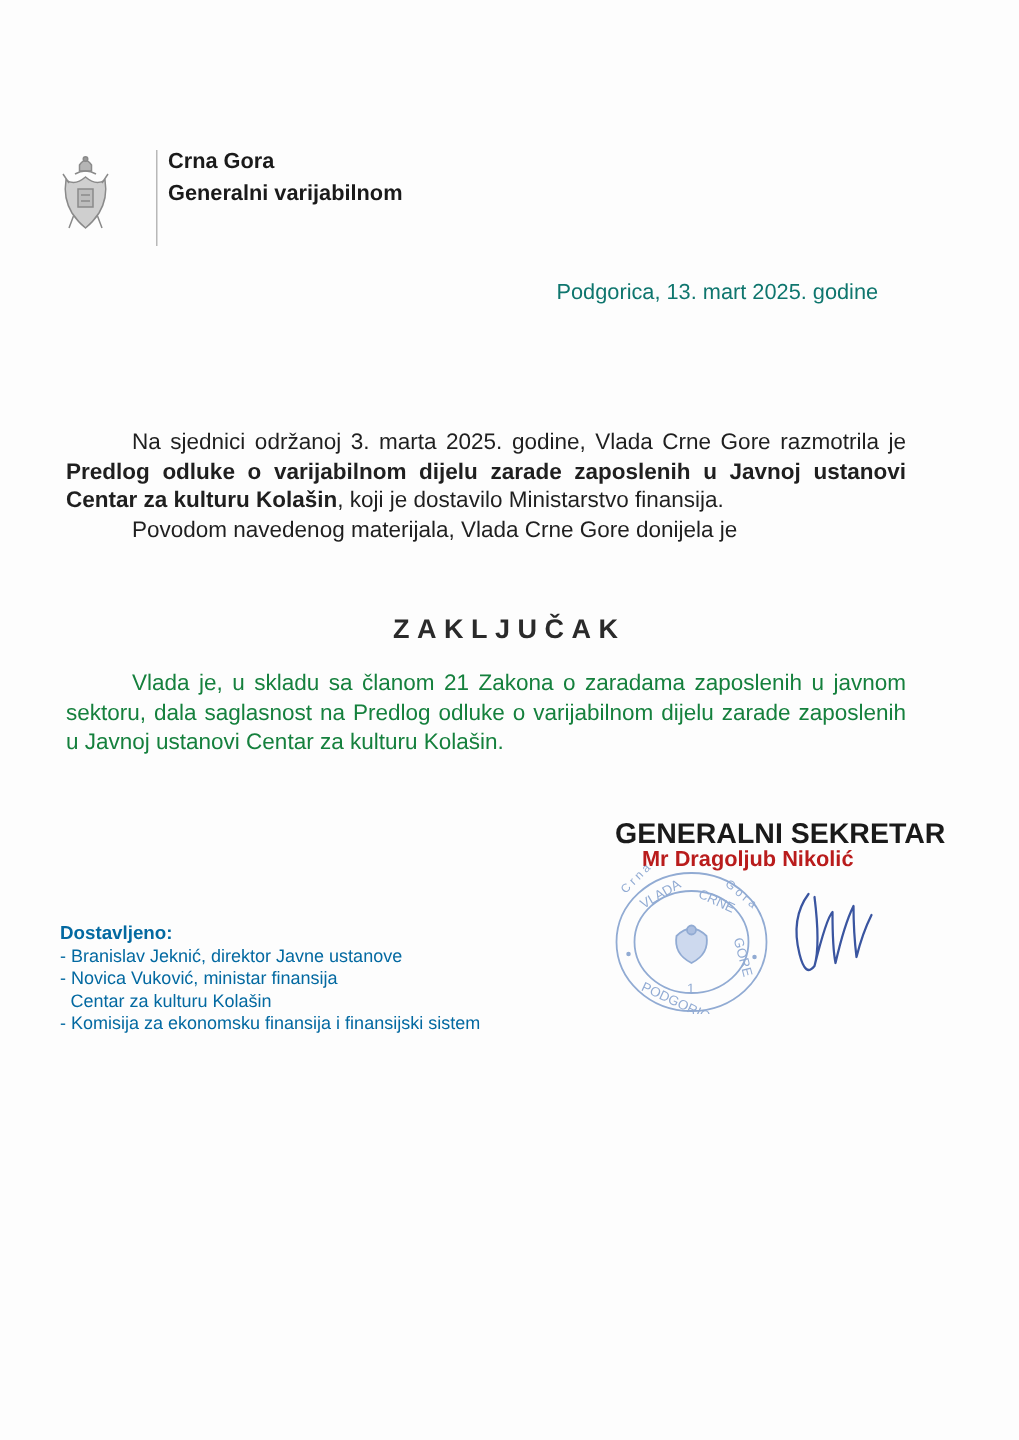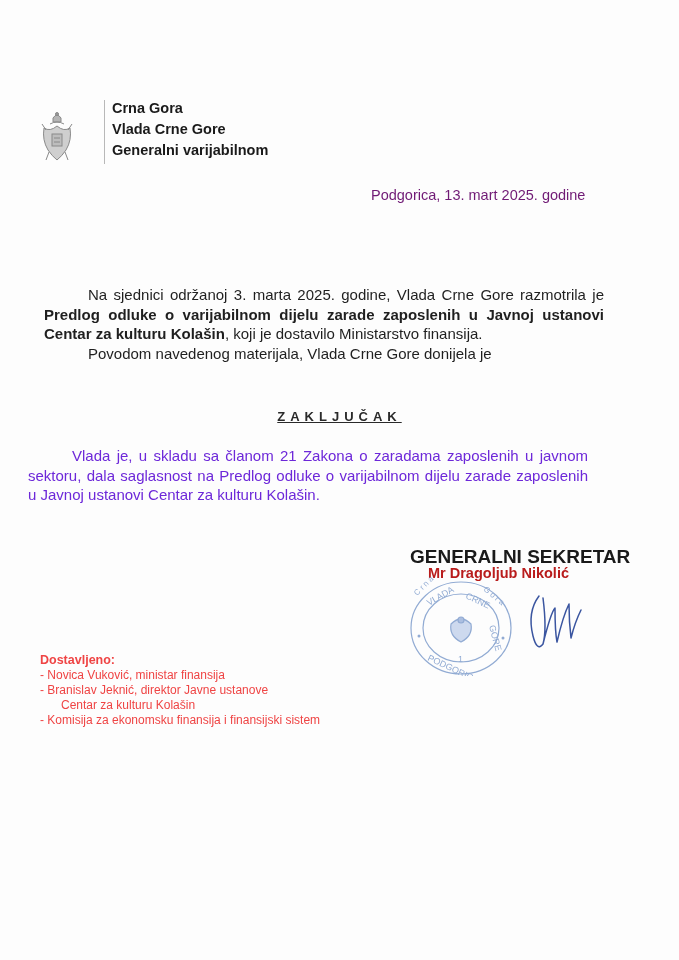--- a/index.html
+++ b/index.html
@@ -21,21 +21,21 @@
       width: 679px; height: 960px;
       background: #fdfdfd;
     }
     
     .header {
       position: absolute;
       left: 40px;
       top: 98px;
       height: 68px;
       display: flex;
-      align-items: flex-end;
+      align-items: flex-start;
     }
     .crest {
       width: 34px;
       height: 56px;
       margin-top: 4px;
       margin-right: 18px;
     }
     .header-divider {
       position: absolute;
       left: 64px;
@@ -68,21 +68,21 @@
       font-family: "DejaVu Serif", serif;
       font-style: italic;
       font-size: 16px;
       margin-left: 1px;
     }
     .date-row {
       position: absolute;
       left: 371px;
       top: 187px;
       font-size: 14.5px;
-      color: #701a75;
+      color: #0f766e;
       white-space: nowrap;
     }
     
     .body-text {
       position: absolute;
       left: 44px;
       top: 285px;
       width: 560px;
       font-size: 15px;
       line-height: 19.5px;
@@ -98,34 +98,33 @@
       margin: 0;
       text-indent: 44px;
     }
     .conclusion-title {
       position: absolute;
       left: 0;
       width: 679px;
       top: 409px;
       text-align: center;
       font-weight: bold;
-      font-size: 13px;
+      font-size: 18px;
       letter-spacing: 5px;
       color: #2a2a2a;
-      text-decoration: underline;
     }
     .conclusion-text {
       position: absolute;
-      left: 28px;
+      left: 44px;
       top: 446px;
       width: 560px;
       font-size: 15px;
       line-height: 19.5px;
       text-align: justify;
-      color: #6d28d9;
+      color: #15803d;
       margin: 0;
       text-indent: 44px;
     }
     
     .sig-title {
       position: absolute;
       left: 410px;
       top: 546px;
       font-weight: bold;
       font-size: 19px;
@@ -156,31 +155,31 @@
       left: 525px;
       top: 592px;
       width: 60px;
       height: 62px;
       z-index: 2;
     }
     
     .dist {
       position: absolute;
       left: 40px;
-      top: 653px;
+      top: 615px;
       font-size: 12px;
       line-height: 15px;
-      color: #ef4444;
+      color: #0369a1;
     }
     .dist-title {
       font-weight: bold;
       font-size: 12.5px;
     }
     .dist-item { white-space: nowrap; }
-    .dist-item.cont { padding-left: 7px; margin-left: 14px; }
+    .dist-item.cont { padding-left: 7px; }
   </style>
 </head>
 <body>
 
 <div class="page">
 
   <div class="header">
     <svg class="crest" viewBox="0 0 34 56">
       <g fill="none" stroke="#8a8a8a" stroke-width="1">
         <path d="M13 8 Q17 2 21 8 L21 12 L13 12 Z" fill="#b5b5b5"></path>
@@ -189,21 +188,20 @@
         <rect x="12" y="24" width="10" height="12" fill="#bdbdbd"></rect>
         <path d="M14 28 L20 28 M14 32 L20 32" stroke="#8a8a8a"></path>
         <path d="M6 20 L2 14 M28 20 L32 14"></path>
         <path d="M9 42 L6 50 M25 42 L28 50"></path>
         <path d="M10 14 Q17 10 24 14"></path>
       </g>
     </svg>
     <div class="header-divider"></div>
     <div class="header-lines">
       <div>Crna Gora</div>
-      <div>Vlada Crne Gore</div>
       <div>Generalni varijabilnom</div>
     </div>
   </div>
 
   <div class="date-row">Podgorica, 13. mart 2025. godine</div>
 
   <div class="body-text">
     <p class="para"><span>Na sjednici održanoj 3. marta 2025. godine, Vlada Crne Gore razmotrila je </span><span class="bold">Predlog odluke o varijabilnom dijelu zarade zaposlenih u Javnoj ustanovi Centar za kulturu Kolašin</span><span>, koji je dostavilo Ministarstvo finansija.</span></p>
     <p class="para2">Povodom navedenog materijala, Vlada Crne Gore donijela je</p>
   </div>
@@ -233,19 +231,19 @@
       <circle cx="98" cy="62" r="1.5"></circle>
     </g>
   </svg>
 
   <svg class="signature" viewBox="0 0 60 62">
     <path d="M14 4 Q2 20 8 44 Q12 60 18 52 Q22 38 18 6 M18 52 Q26 20 30 16 Q30 40 32 50 Q38 24 44 12 Q44 30 46 46 Q50 30 56 18" fill="none" stroke="#3a55a0" stroke-width="1.5" stroke-linecap="round" stroke-linejoin="round"></path>
   </svg>
 
   <div class="dist">
     <div class="dist-title">Dostavljeno:</div>
+    <div class="dist-item">- Branislav Jeknić, direktor Javne ustanove</div>
     <div class="dist-item">- Novica Vuković, ministar finansija</div>
-    <div class="dist-item">- Branislav Jeknić, direktor Javne ustanove</div>
     <div class="dist-item cont">Centar za kulturu Kolašin</div>
     <div class="dist-item">- Komisija za ekonomsku finansija i finansijski sistem</div>
   </div>
 
 </div>
 
 </body></html>

